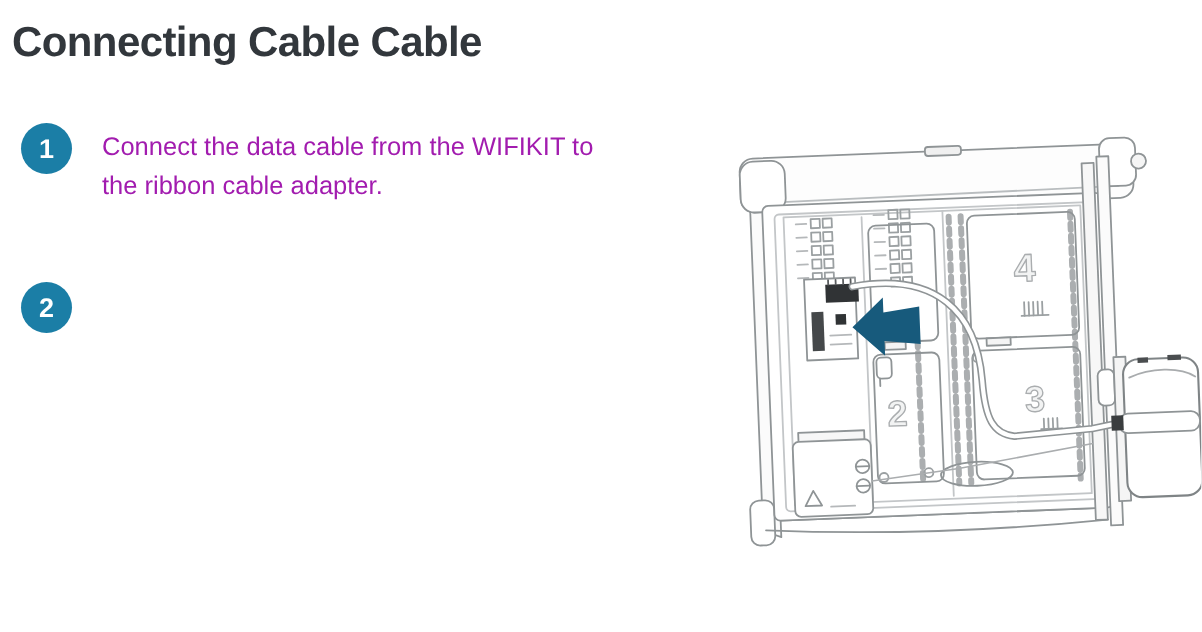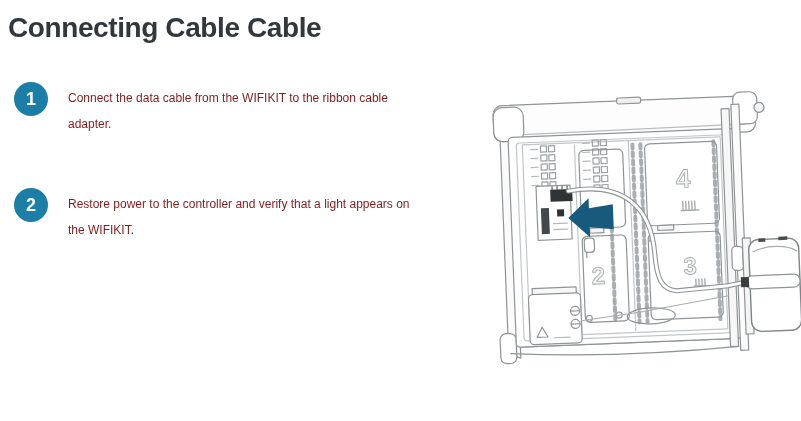--- a/index.html
+++ b/index.html
@@ -14,21 +14,21 @@
   .step{position:absolute;left:14px;width:440px;}
   .step-1{top:82px;}
   .step-2{top:188px;}
   .badge{
     position:absolute;left:0;top:0;width:34px;height:34px;border-radius:50%;
     background:#1b7ea6;color:#ffffff;font-size:18px;font-weight:bold;
     display:flex;align-items:center;justify-content:center;
   }
   .step-text{
     margin:0 0 0 54px;padding-top:3px;max-width:346px;
-    font-size:12px;line-height:26px;color:#7f1d1d;
+    font-size:17px;line-height:26px;color:#a21caf;
   }
   .diagram{position:absolute;left:486px;top:84px;width:316px;height:281px;}
   svg text.mod-num{
     font-family:"Liberation Sans","DejaVu Sans",sans-serif;font-weight:bold;
     fill:#f2f3f3;stroke:#aaadaf;stroke-width:0.9px;
   }
 </style>
 </head>
 <body>
 
@@ -36,21 +36,20 @@
 
   <h1 class="title">Connecting Cable Cable</h1>
 
   <div class="step step-1">
     <div class="badge">1</div>
     <p class="step-text">Connect the data cable from the WIFIKIT to the ribbon cable adapter.</p>
   </div>
 
   <div class="step step-2">
     <div class="badge">2</div>
-    <p class="step-text">Restore power to the controller and verify that a light appears on the WIFIKIT.</p>
   </div>
 
   <div class="diagram">
     <svg width="316" height="281" viewBox="0 0 316 281" xmlns="http://www.w3.org/2000/svg">
       <g transform="rotate(-2.3 160 150)" fill="none" stroke="#8f9496" stroke-width="1.2" stroke-linejoin="round" stroke-linecap="round">
 
         <path d="M18 46 L18 252 Q18 263 25 267 L30 269 L30 46 Z" fill="#fbfbfb"></path>
         <rect x="10" y="244" width="16" height="30" rx="6" fill="#ffffff"></rect>
 
         <path d="M20 264 Q130 273 248 266"></path>

